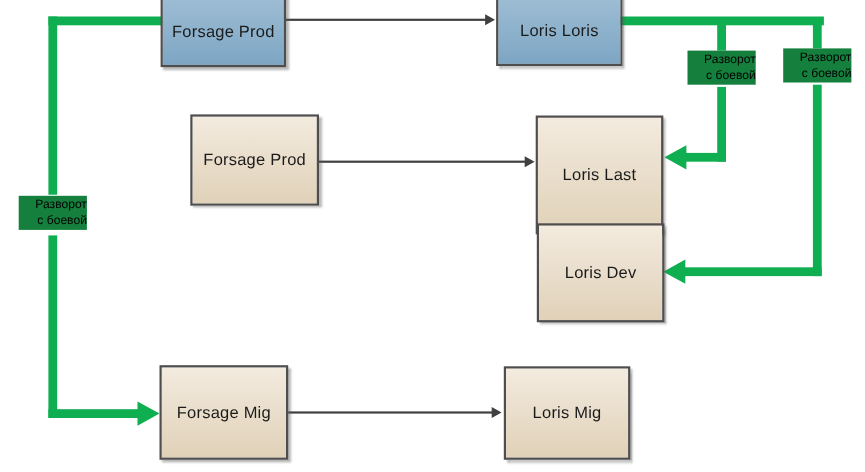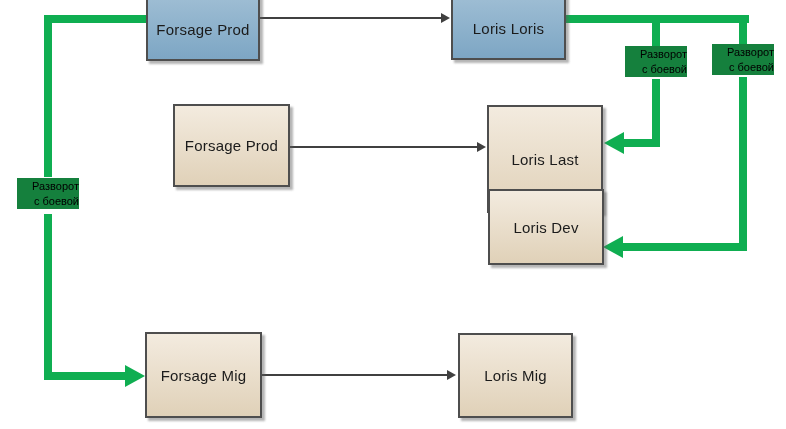--- a/index.html
+++ b/index.html
@@ -117,21 +117,21 @@
   </div>
 
   <div class="node tan" style="left:173px; top:104px; width:117px; height:83px;">
     <span>Forsage Prod</span>
   </div>
 
   <div class="node tan" style="left:487px; top:105px; width:116px; height:108px;">
     <span>Loris Last</span>
   </div>
 
-  <div class="node tan" style="left:488px; top:189px; width:116px; height:76px;">
+  <div class="node tan" style="left:488px; top:203px; width:116px; height:90px;">
     <span>Loris Dev</span>
   </div>
 
   <div class="node tan" style="left:458px; top:333px; width:115px; height:85px;">
     <span>Loris Mig</span>
   </div>
 
   <div class="node tan" style="left:145px; top:332px; width:117px; height:86px;">
     <span>Forsage Mig</span>
   </div>

